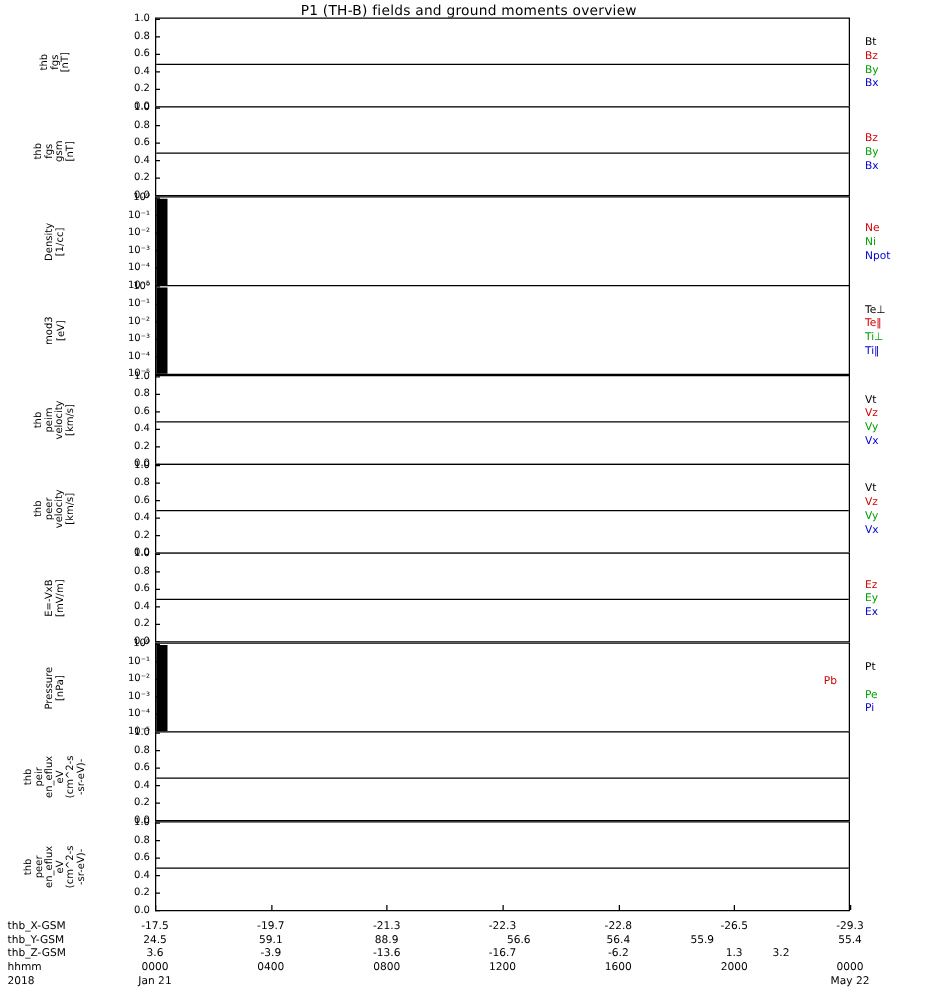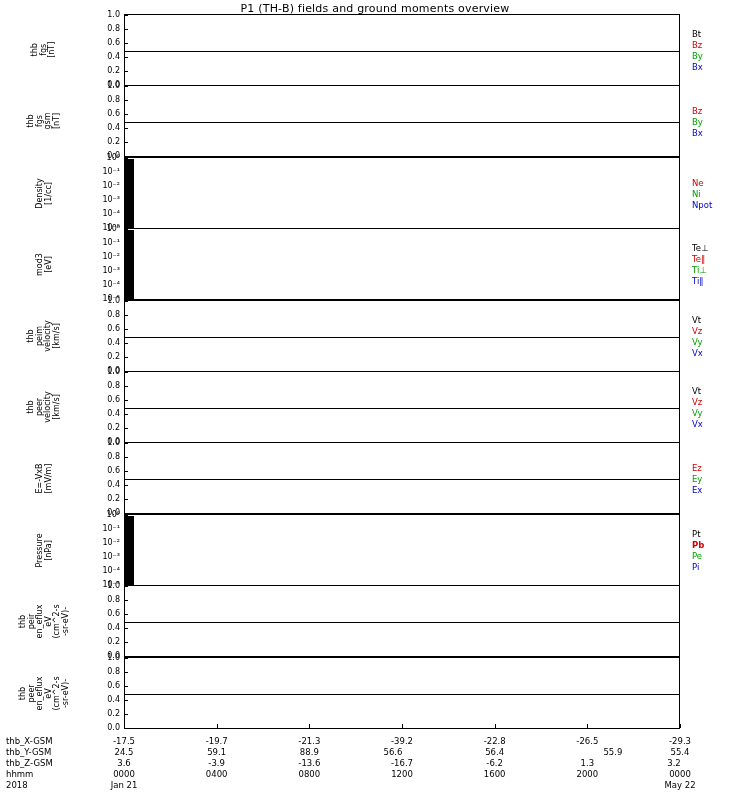--- a/index.html
+++ b/index.html
@@ -295,49 +295,49 @@
       <div style="position: absolute; left: 692px; top: 337px; font-size: 8.5px; color: rgb(0, 160, 0);">Vy</div>
       <div style="position: absolute; left: 692px; top: 348px; font-size: 8.5px; color: rgb(0, 0, 208);">Vx</div>
       <div style="position: absolute; left: 692px; top: 386px; font-size: 8.5px; color: rgb(0, 0, 0);">Vt</div>
       <div style="position: absolute; left: 692px; top: 397px; font-size: 8.5px; color: rgb(208, 0, 0);">Vz</div>
       <div style="position: absolute; left: 692px; top: 408px; font-size: 8.5px; color: rgb(0, 160, 0);">Vy</div>
       <div style="position: absolute; left: 692px; top: 419px; font-size: 8.5px; color: rgb(0, 0, 208);">Vx</div>
       <div style="position: absolute; left: 692px; top: 462.5px; font-size: 8.5px; color: rgb(208, 0, 0);">Ez</div>
       <div style="position: absolute; left: 692px; top: 473.5px; font-size: 8.5px; color: rgb(0, 160, 0);">Ey</div>
       <div style="position: absolute; left: 692px; top: 484.5px; font-size: 8.5px; color: rgb(0, 0, 208);">Ex</div>
       <div style="position: absolute; left: 692px; top: 529px; font-size: 8.5px; color: rgb(0, 0, 0);">Pt</div>
-      <div style="position: absolute; left: 692px; top: 540px; font-size: 8.5px; color: rgb(208, 0, 0); font-weight: bold;">Pb</div>
+      <div style="position: absolute; left: 659px; top: 540px; font-size: 8.5px; color: rgb(208, 0, 0);">Pb</div>
       <div style="position: absolute; left: 692px; top: 551px; font-size: 8.5px; color: rgb(0, 160, 0);">Pe</div>
       <div style="position: absolute; left: 692px; top: 562px; font-size: 8.5px; color: rgb(0, 0, 208);">Pi</div>
     </div>
   <div id="xaxis">
       <div style="position: absolute; left: 6px; top: 736px; font-size: 8.5px;">thb_X-GSM</div>
       <div style="position: absolute; left: 89px; top: 736px; width: 70px; text-align: center; font-size: 8.5px;">-17.5</div>
       <div style="position: absolute; left: 181.667px; top: 736px; width: 70px; text-align: center; font-size: 8.5px;">-19.7</div>
       <div style="position: absolute; left: 274.333px; top: 736px; width: 70px; text-align: center; font-size: 8.5px;">-21.3</div>
-      <div style="position: absolute; left: 367px; top: 736px; width: 70px; text-align: center; font-size: 8.5px;">-39.2</div>
+      <div style="position: absolute; left: 367px; top: 736px; width: 70px; text-align: center; font-size: 8.5px;">-22.3</div>
       <div style="position: absolute; left: 459.667px; top: 736px; width: 70px; text-align: center; font-size: 8.5px;">-22.8</div>
       <div style="position: absolute; left: 552.333px; top: 736px; width: 70px; text-align: center; font-size: 8.5px;">-26.5</div>
       <div style="position: absolute; left: 645px; top: 736px; width: 70px; text-align: center; font-size: 8.5px;">-29.3</div>
       <div style="position: absolute; left: 6px; top: 747px; font-size: 8.5px;">thb_Y-GSM</div>
       <div style="position: absolute; left: 89px; top: 747px; width: 70px; text-align: center; font-size: 8.5px;">24.5</div>
       <div style="position: absolute; left: 181.667px; top: 747px; width: 70px; text-align: center; font-size: 8.5px;">59.1</div>
       <div style="position: absolute; left: 274.333px; top: 747px; width: 70px; text-align: center; font-size: 8.5px;">88.9</div>
-      <div style="position: absolute; left: 358px; top: 747px; width: 70px; text-align: center; font-size: 8.5px;">56.6</div>
+      <div style="position: absolute; left: 380px; top: 747px; width: 70px; text-align: center; font-size: 8.5px;">56.6</div>
       <div style="position: absolute; left: 459.667px; top: 747px; width: 70px; text-align: center; font-size: 8.5px;">56.4</div>
-      <div style="position: absolute; left: 552.333px; top: 747px; width: 70px; text-align: right; font-size: 8.5px;">55.9</div>
+      <div style="position: absolute; left: 552.333px; top: 747px; width: 70px; text-align: left; font-size: 8.5px;">55.9</div>
       <div style="position: absolute; left: 645px; top: 747px; width: 70px; text-align: center; font-size: 8.5px;">55.4</div>
       <div style="position: absolute; left: 6px; top: 758px; font-size: 8.5px;">thb_Z-GSM</div>
       <div style="position: absolute; left: 89px; top: 758px; width: 70px; text-align: center; font-size: 8.5px;">3.6</div>
       <div style="position: absolute; left: 181.667px; top: 758px; width: 70px; text-align: center; font-size: 8.5px;">-3.9</div>
       <div style="position: absolute; left: 274.333px; top: 758px; width: 70px; text-align: center; font-size: 8.5px;">-13.6</div>
       <div style="position: absolute; left: 367px; top: 758px; width: 70px; text-align: center; font-size: 8.5px;">-16.7</div>
       <div style="position: absolute; left: 459.667px; top: 758px; width: 70px; text-align: center; font-size: 8.5px;">-6.2</div>
       <div style="position: absolute; left: 552.333px; top: 758px; width: 70px; text-align: center; font-size: 8.5px;">1.3</div>
-      <div style="position: absolute; left: 639px; top: 758px; width: 70px; text-align: center; font-size: 8.5px;">3.2</div>
+      <div style="position: absolute; left: 618px; top: 758px; width: 70px; font-size: 8.5px;">3.2</div>
       <div style="position: absolute; left: 6px; top: 769px; font-size: 8.5px;">hhmm</div>
       <div style="position: absolute; left: 89px; top: 769px; width: 70px; text-align: center; font-size: 8.5px;">0000</div>
       <div style="position: absolute; left: 181.667px; top: 769px; width: 70px; text-align: center; font-size: 8.5px;">0400</div>
       <div style="position: absolute; left: 274.333px; top: 769px; width: 70px; text-align: center; font-size: 8.5px;">0800</div>
       <div style="position: absolute; left: 367px; top: 769px; width: 70px; text-align: center; font-size: 8.5px;">1200</div>
       <div style="position: absolute; left: 459.667px; top: 769px; width: 70px; text-align: center; font-size: 8.5px;">1600</div>
       <div style="position: absolute; left: 552.333px; top: 769px; width: 70px; text-align: center; font-size: 8.5px;">2000</div>
       <div style="position: absolute; left: 645px; top: 769px; width: 70px; text-align: center; font-size: 8.5px;">0000</div>
       <div style="position: absolute; left: 6px; top: 780px; font-size: 8.5px;">2018</div>
       <div style="position: absolute; left: 89px; top: 780px; width: 70px; text-align: center; font-size: 8.5px;">Jan 21</div>

